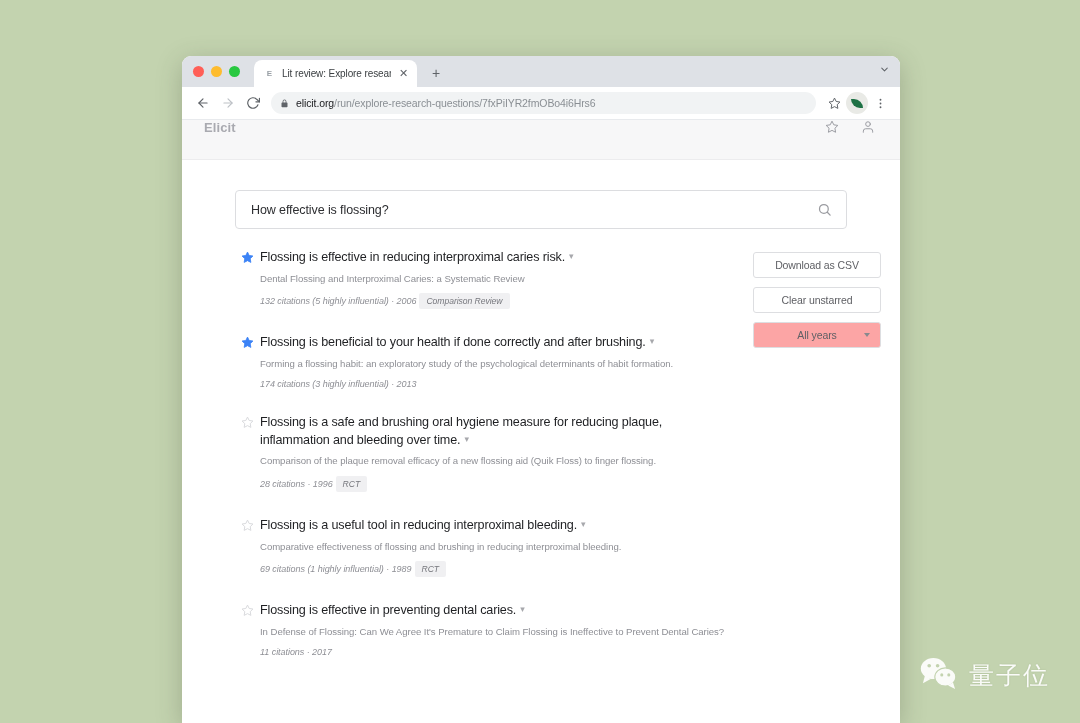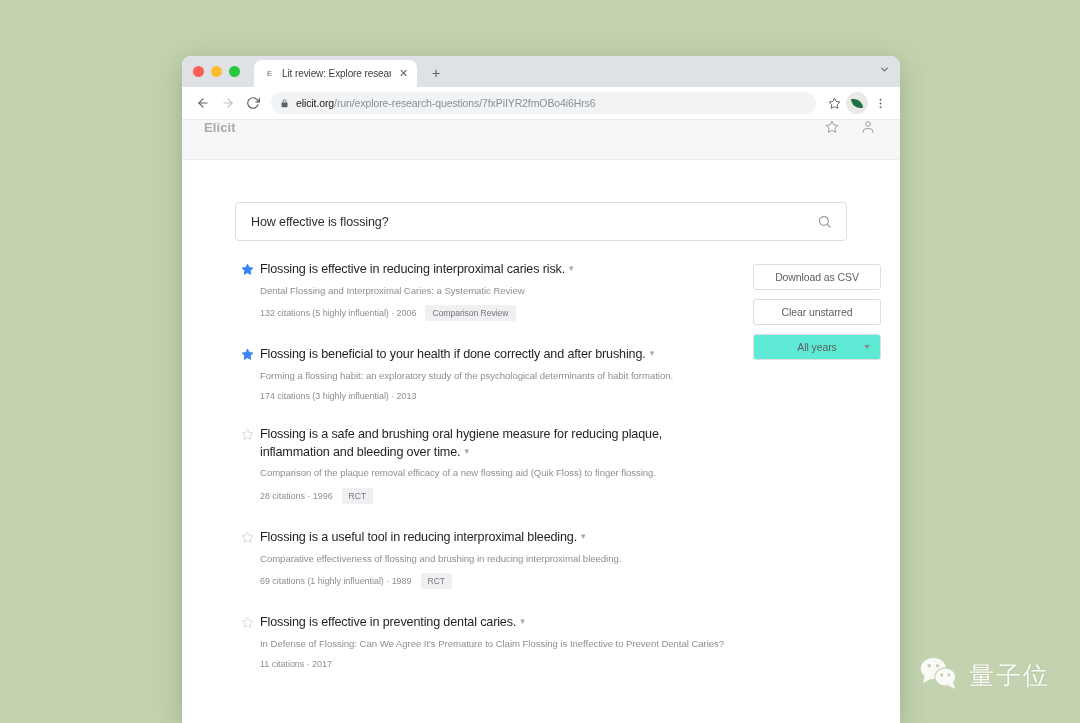--- a/index.html
+++ b/index.html
@@ -159,21 +159,21 @@
     height: calc(100% - 104px);
     overflow: hidden;
     position: relative;
   }
   .content {
     padding: 30px 0 0 0;
     position: relative;
   }
 
   .search-row {
-    margin: 12px auto;
+    margin: 0 auto;
     width: 612px;
   }
   .search-box {
     height: 39px;
     border: 1px solid #dcdde0;
     border-radius: 4px;
     display: flex; align-items: center;
     padding: 0 14px 0 15px;
     background: #fff;
   }
@@ -211,21 +211,21 @@
     color: #5f6065;
     display: flex; align-items: center; justify-content: center;
     font-family: "Liberation Sans", sans-serif;
     letter-spacing: -0.1px;
     white-space: nowrap;
   }
   .side-select {
     height: 26px;
     border: 1px solid #dddee1;
     border-radius: 3px;
-    background: #5eead4;
+    background: #fca5a5;
     font-size: 10.5px;
     color: #5f6065;
     display: flex; align-items: center;
     justify-content: center;
     position: relative;
     letter-spacing: -0.1px;
   }
   .side-select .caret {
     position: absolute; right: 10px;
     width: 0; height: 0;
@@ -259,21 +259,21 @@
   }
   .paper-title {
     font-size: 9.6px;
     color: #8e8f95;
     margin-top: 6px;
     letter-spacing: -0.05px;
     line-height: 1.3;
   }
   .meta-row {
     margin-top: 8px;
-    display: flex; align-items: center; gap: 9px;
+    display: flex; align-items: center; gap: 3px; font-style: italic;
   }
   .meta-text {
     font-size: 9px;
     color: #8e8f95;
     letter-spacing: -0.05px;
   }
   .tag {
     font-size: 8.6px;
     color: #76777d;
     background: #f0f0f2;

